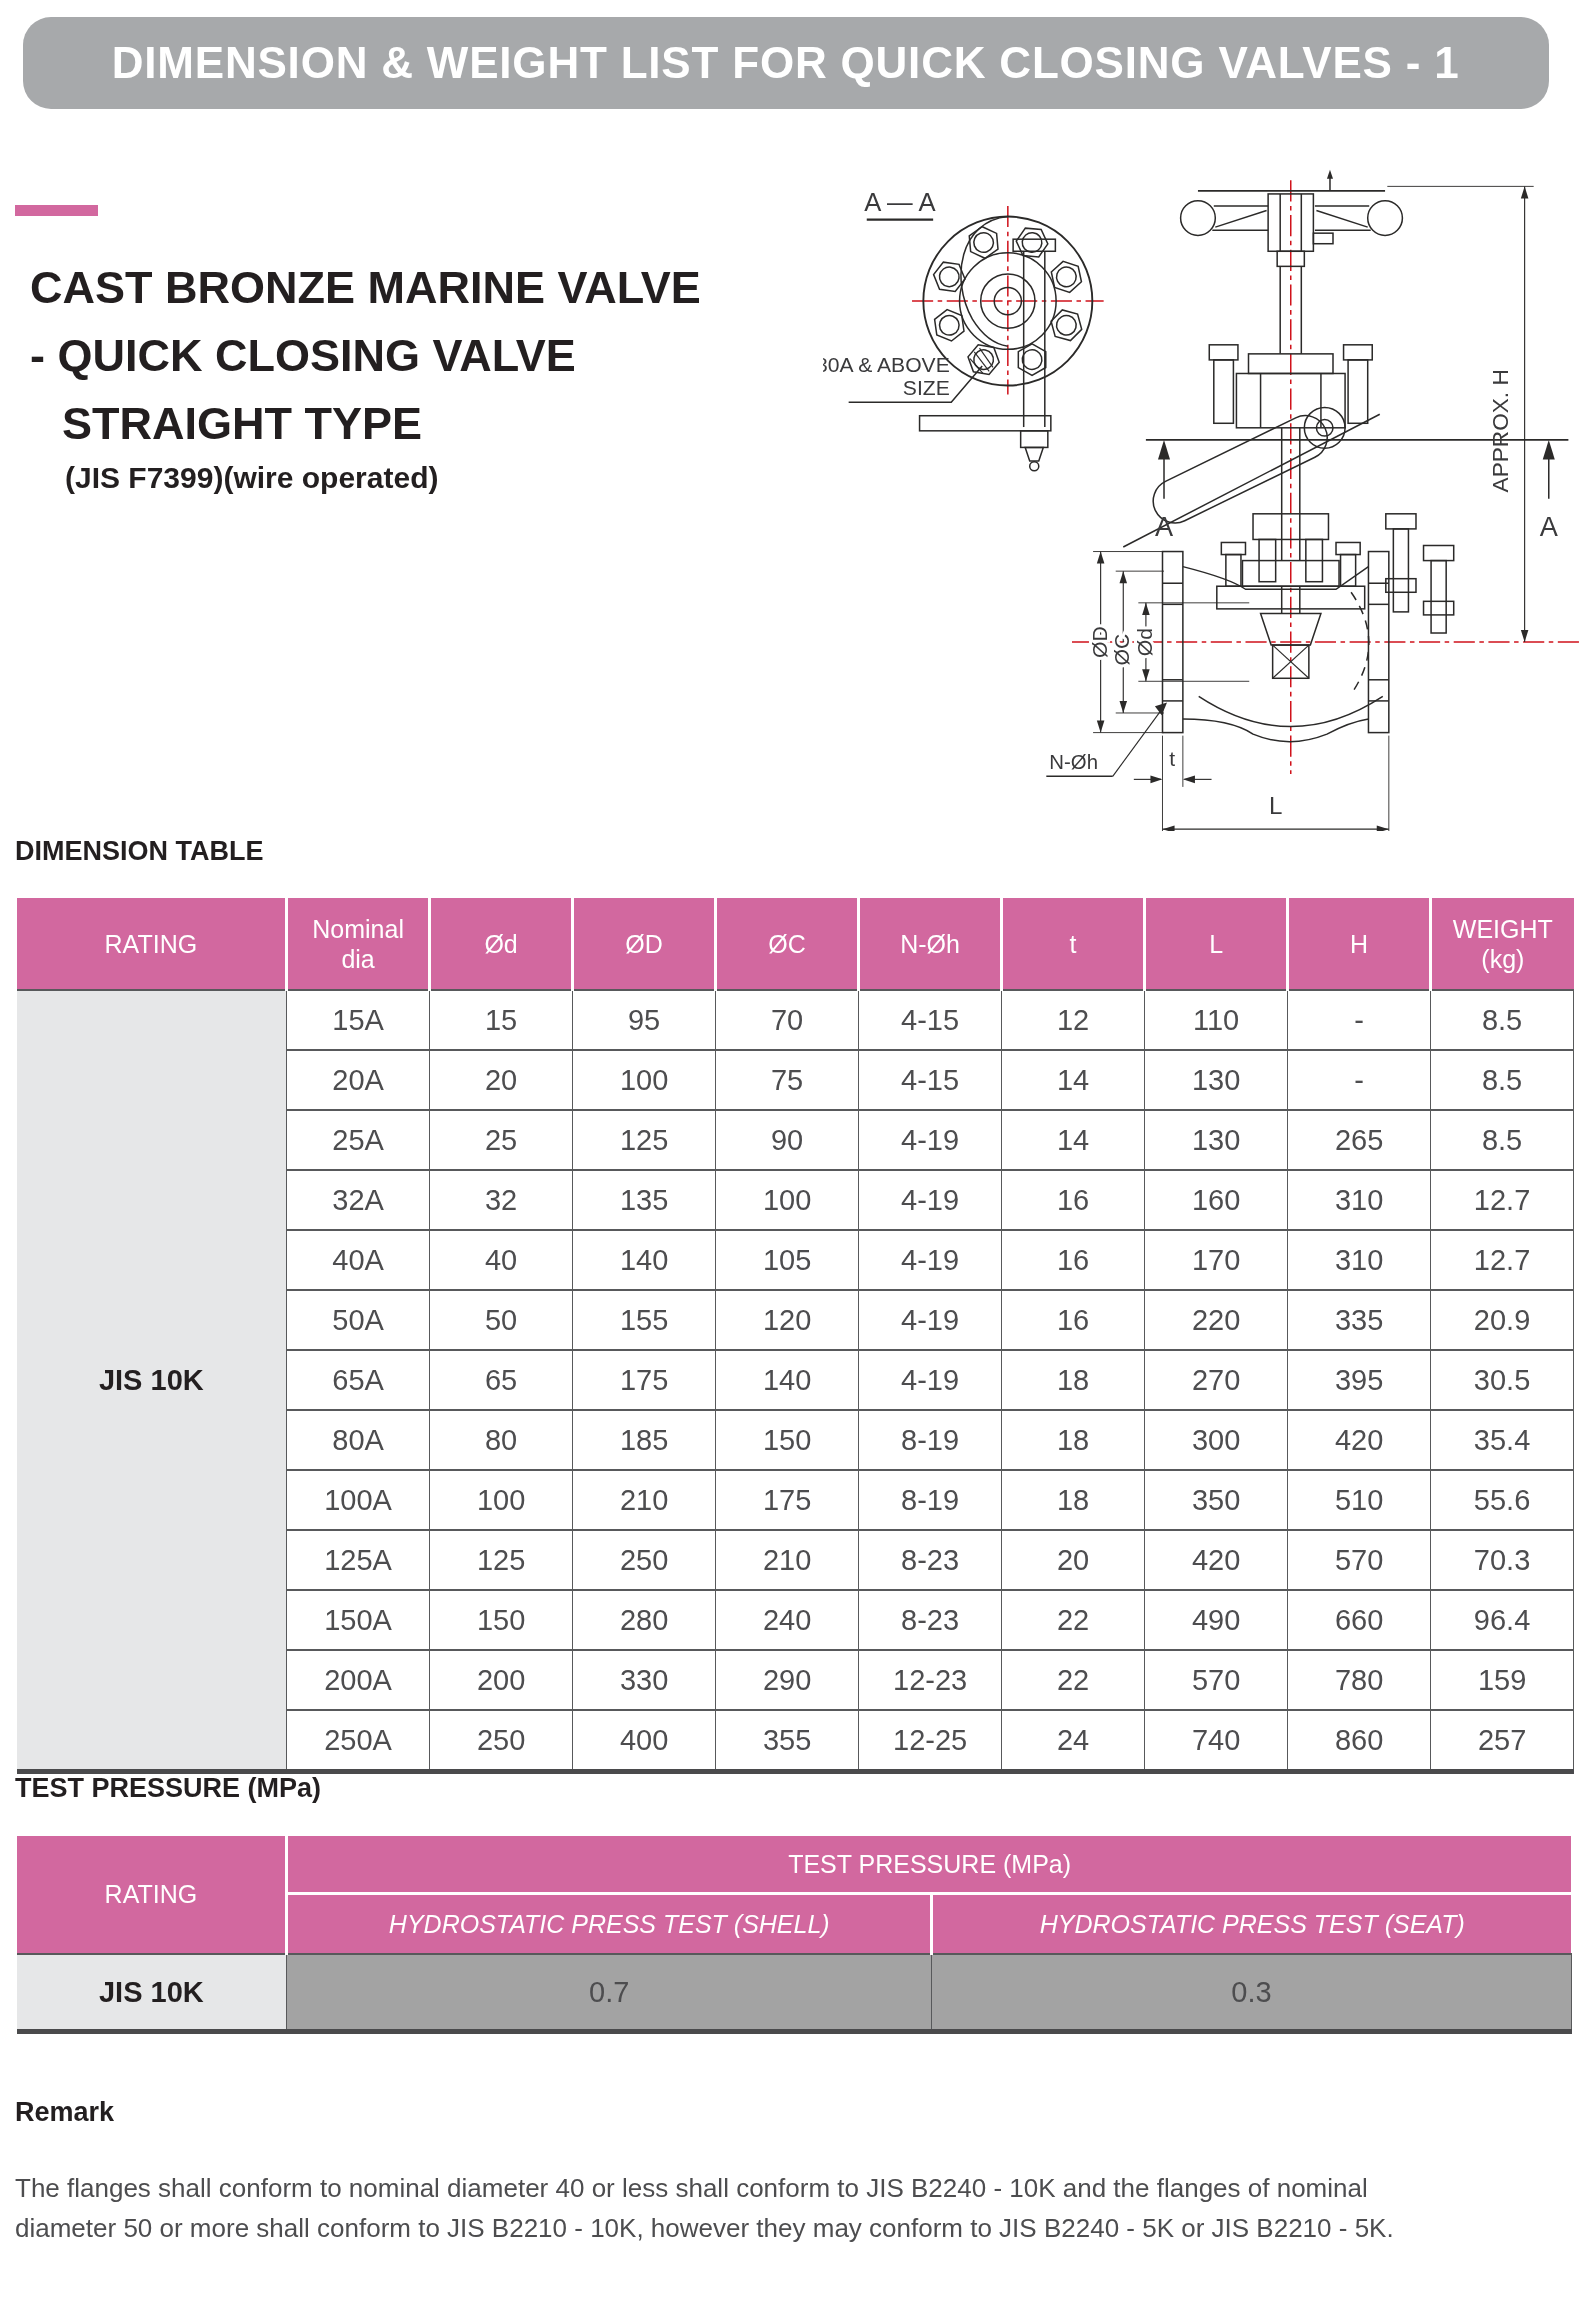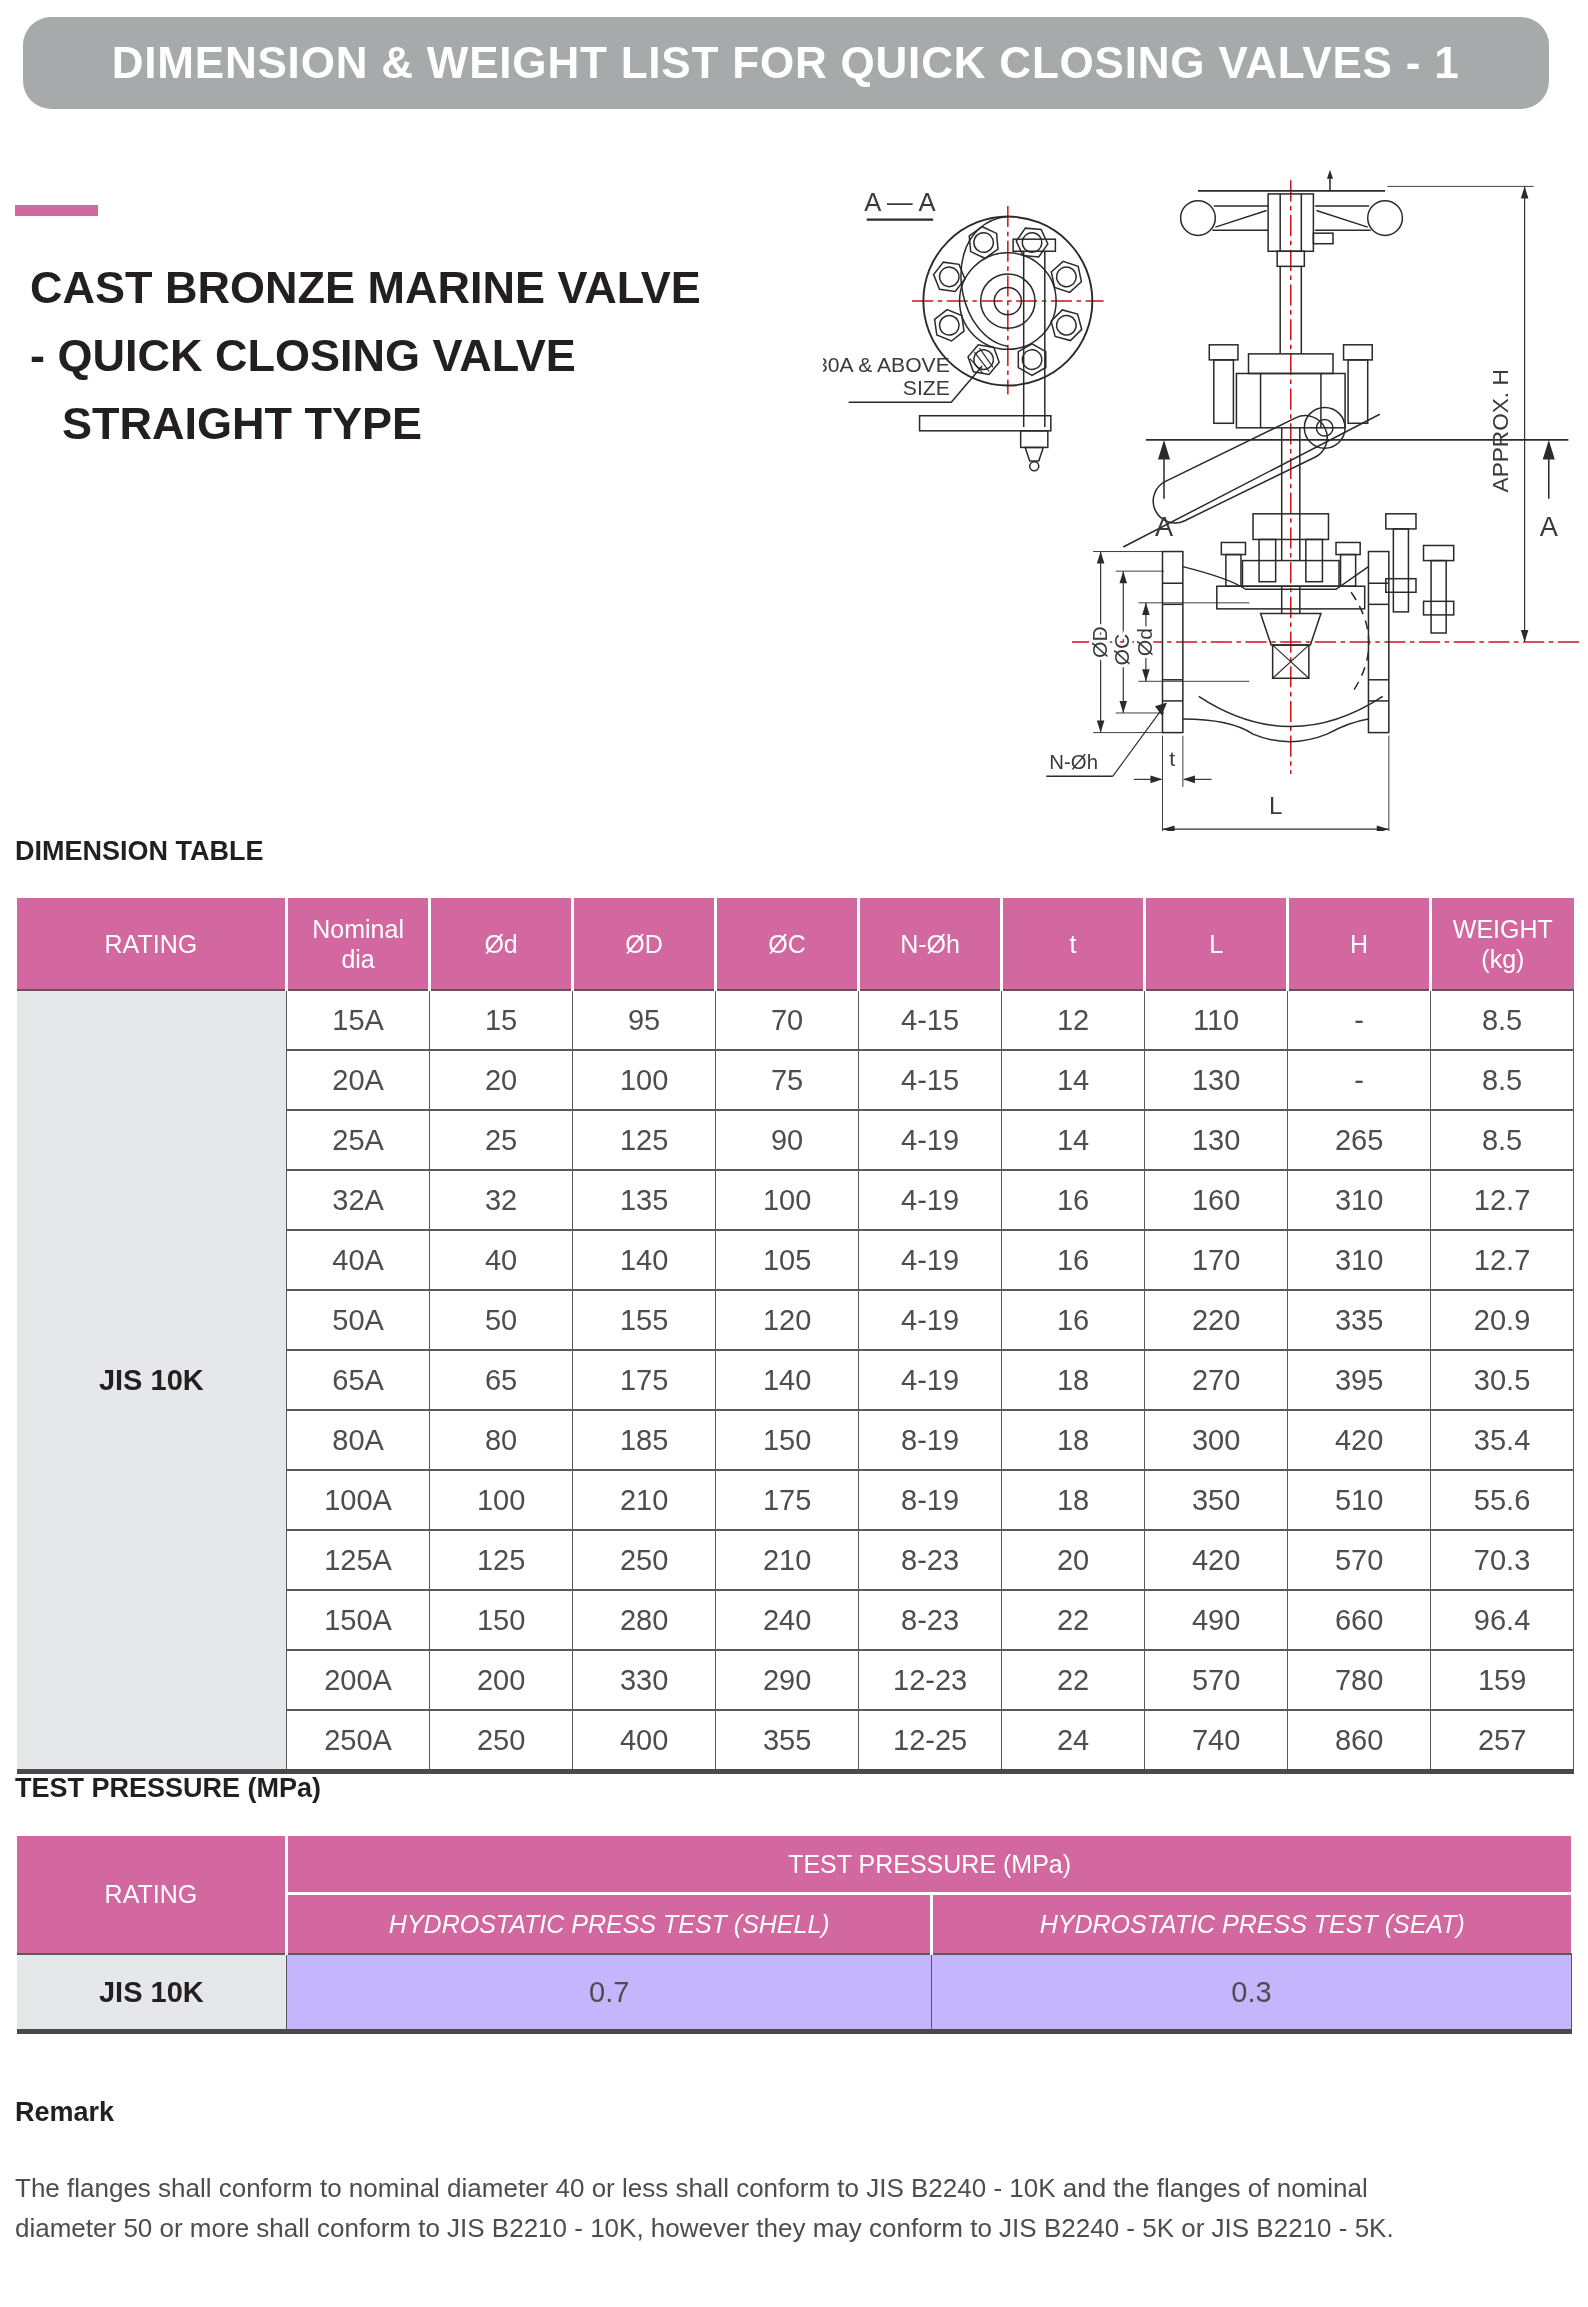--- a/index.html
+++ b/index.html
@@ -43,21 +43,21 @@
     background:#d2689f;color:#ffffff;font-weight:400;font-size:25px;
     text-align:center;vertical-align:middle;
   }
   .tp-table .row1 th{height:54px;}
   .tp-table .row2 th{height:56px;font-style:italic;}
   .tp-table th.rating-h{border-right:3px solid #ffffff;}
   .tp-table th.group-h{border-bottom:3px solid #ffffff;}
   .tp-table th.seat-h{border-left:3px solid #ffffff;}
   .tp-table td{
     height:72px;text-align:center;vertical-align:middle;font-size:29px;color:#4d4d4f;
-    background:#c4b5fd;border-top:2.3px solid #58595b;border-left:1.5px solid #58595b;
+    background:#a3a3a3;border-top:2.3px solid #58595b;border-left:1.5px solid #58595b;
   }
   .tp-table td:first-child{border-left:none;}
   .tp-table td:last-child{border-right:1.5px solid #58595b;}
   .tp-table td.rating-cell{background:#e6e7e8;color:#231f20;font-weight:700;}
   
   .remark-text{position:absolute;left:15px;top:2168px;width:1517px;font-size:26px;line-height:40px;color:#4d4d4f;}
   
   .drawing{position:absolute;left:823px;top:91px;width:765px;height:740px;}
   .drawing text{font-family:"Liberation Sans","DejaVu Sans",sans-serif;fill:#3a3a3c;stroke:none;}
 </style>
@@ -68,20 +68,21 @@
 
   <div class="banner">
     <span>DIMENSION &amp; WEIGHT LIST FOR QUICK CLOSING VALVES - 1</span>
   </div>
 
   <div class="accent-dash"></div>
   <div class="title-block">
     <div class="l1">CAST BRONZE MARINE VALVE</div>
     <div class="l2">- QUICK CLOSING VALVE</div>
     <div class="l3">STRAIGHT TYPE</div>
+    <div class="subtitle">(JIS F7399)(wire operated)</div>
   </div>
 
   <svg class="drawing" viewBox="0 0 1014 980" fill="none" stroke="#2b2a29" stroke-width="2">
 
     <g>
       <text x="102" y="158" font-size="34" text-anchor="middle">A — A</text>
       <line x1="58" y1="170" x2="146" y2="170" stroke-width="3"></line>
 
       <line x1="118" y1="278" x2="372" y2="278" stroke="#d0121b" stroke-width="2" stroke-dasharray="28 6 6 6"></line>
       <line x1="245" y1="152" x2="245" y2="402" stroke="#d0121b" stroke-width="2" stroke-dasharray="28 6 6 6"></line>

